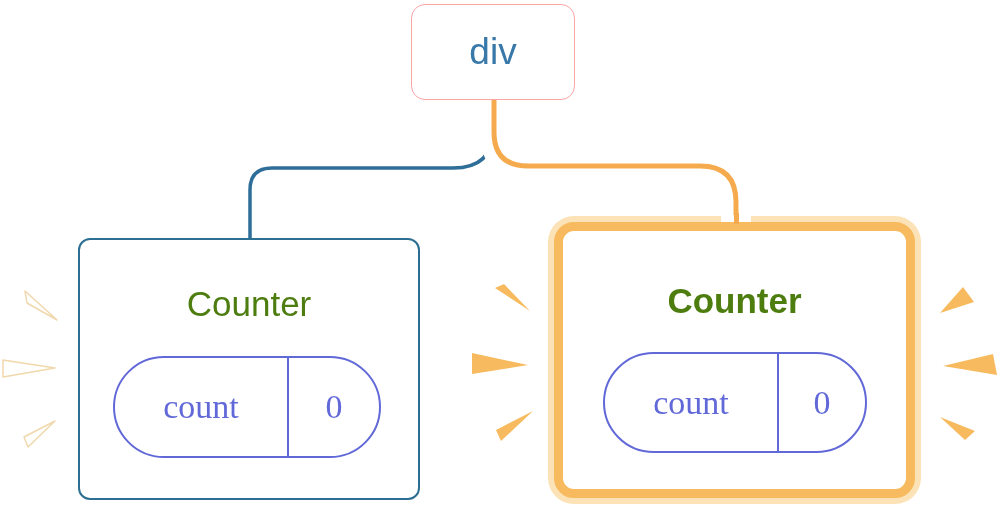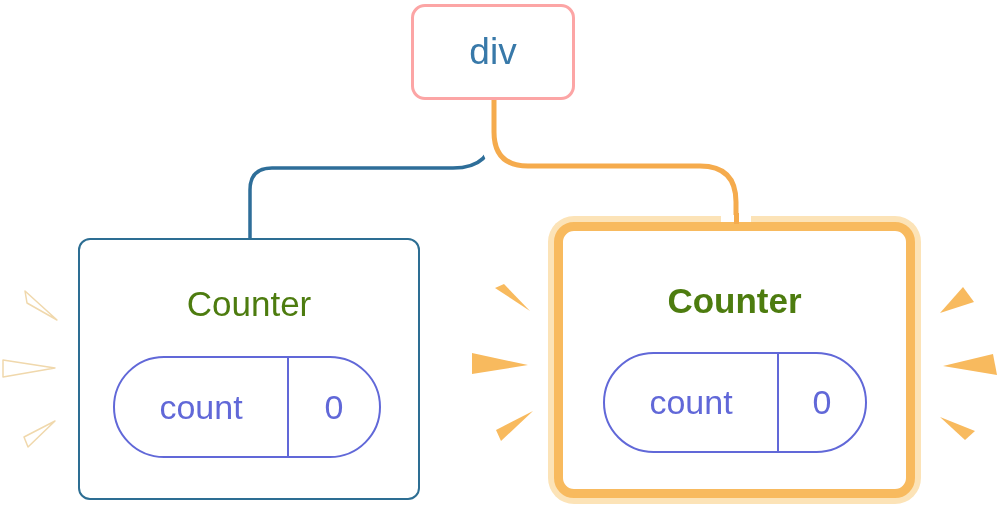--- a/index.html
+++ b/index.html
@@ -6,21 +6,21 @@
   .canvas{
     position:relative;width:999px;height:515px;background:#ffffff;overflow:hidden;
     font-family:"Liberation Sans", sans-serif;
   }
   .layer-svg{position:absolute;left:0;top:0;z-index:1;}
   .node{position:absolute;background:#fff;box-sizing:border-box;z-index:2;}
 
   
   .root-node{
     left:411px;top:4px;width:164px;height:96px;
-    border:3px solid #fca5a5;border-radius:14px;
+    border:1px solid #fca5a5;border-radius:14px;
     display:flex;align-items:center;justify-content:center;
   }
   .root-label{font-size:37px;color:#3879a9;}
 
   
   .card-left{
     left:78px;top:238px;width:342px;height:262px;
     border:2.5px solid #2d6e93;border-radius:12px;
   }
   
@@ -32,21 +32,21 @@
   .card-title{
     position:absolute;left:0;right:0;text-align:center;
     font-size:35px;color:#4d7c0f;
   }
   .card-left .card-title{top:44px;font-weight:400;}
   .card-right .card-title{top:50px;font-weight:700;}
 
   
   .pill{
     position:absolute;box-sizing:border-box;display:flex;
-    border:2px solid #6168d8;border-radius:60px;background:#fff;
+    border:2px solid #6168d8;border-radius:60px;background:#fff;font-family:Liberation Serif, serif;
   }
   .card-left  .pill{left:33px;top:116px;width:268px;height:102px;}
   .card-right .pill{left:40px;top:121px;width:264px;height:101px;}
   .pill-key{
     flex:0 0 172px;display:flex;align-items:center;justify-content:center;
     border-right:2px solid #6168d8;
     font-size:34px;color:#6168d8;
   }
   .pill-val{
     flex:1 1 auto;display:flex;align-items:center;justify-content:center;

